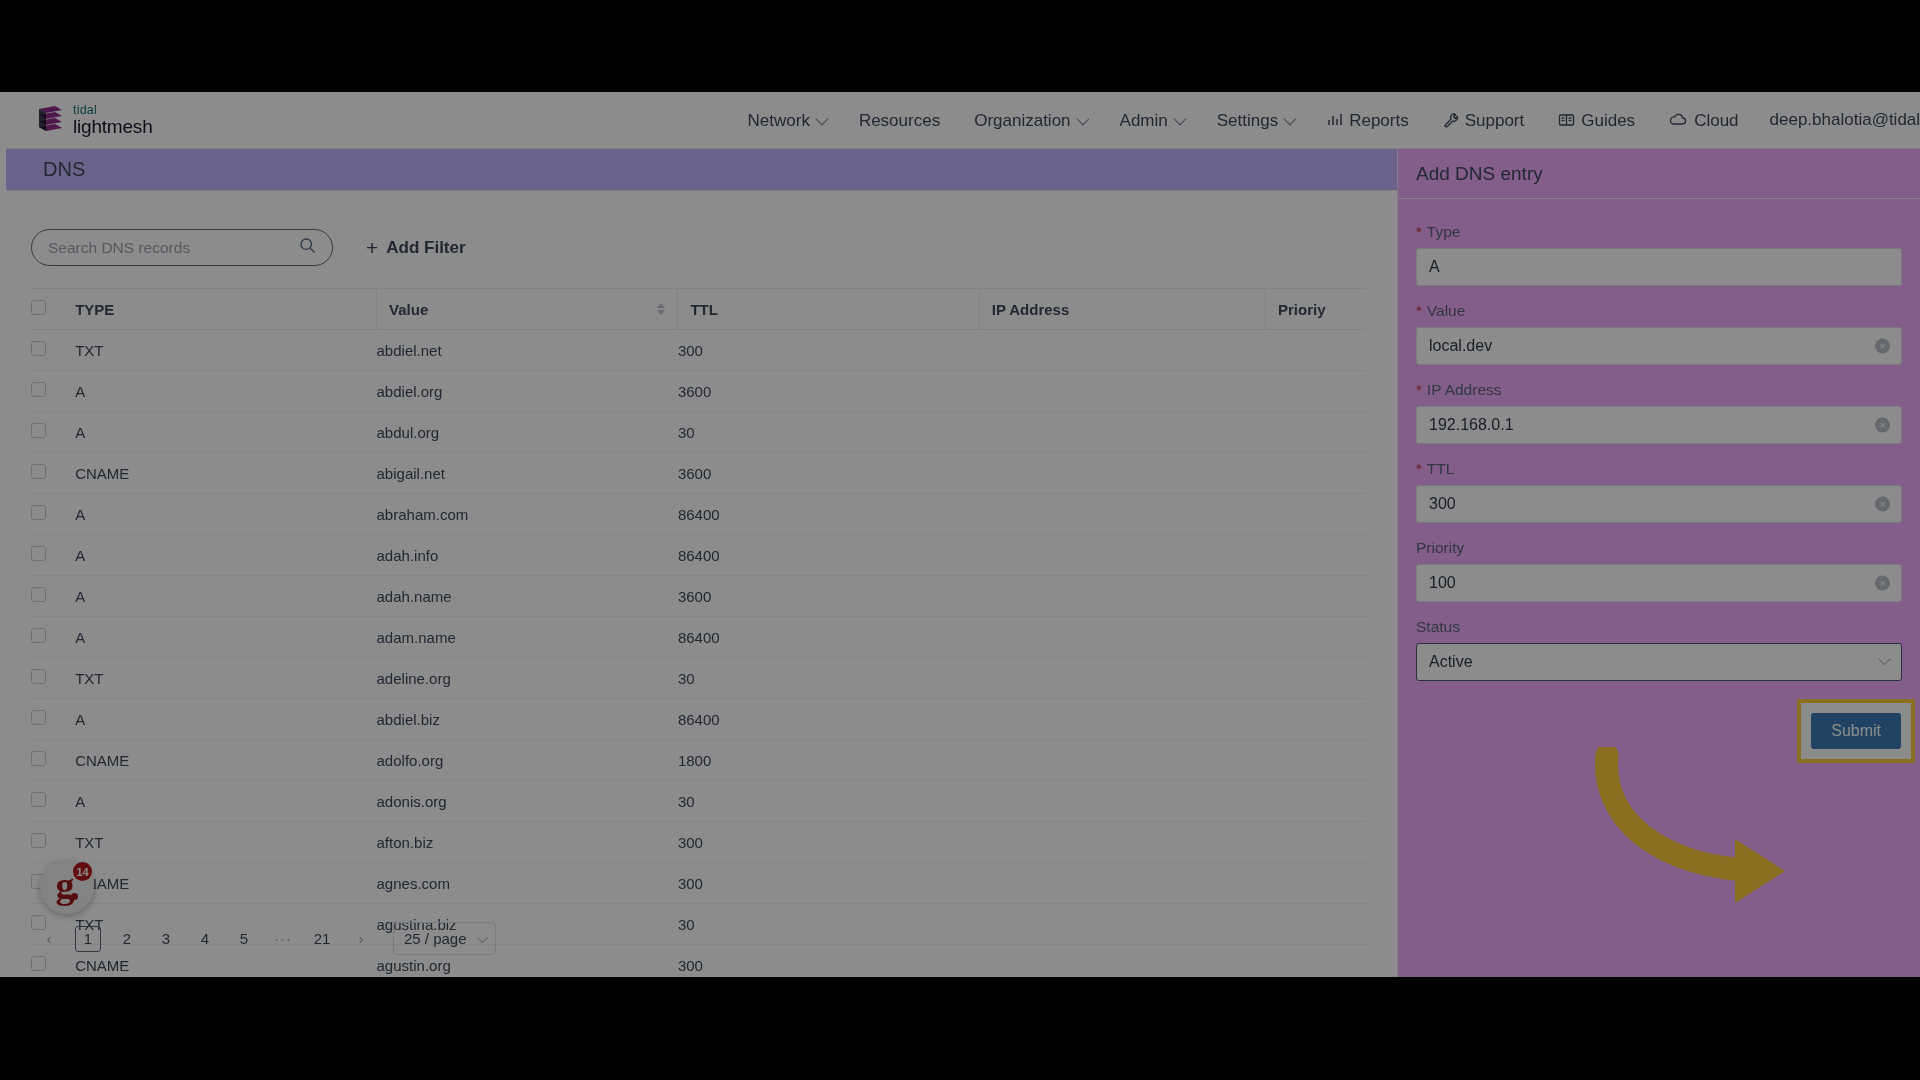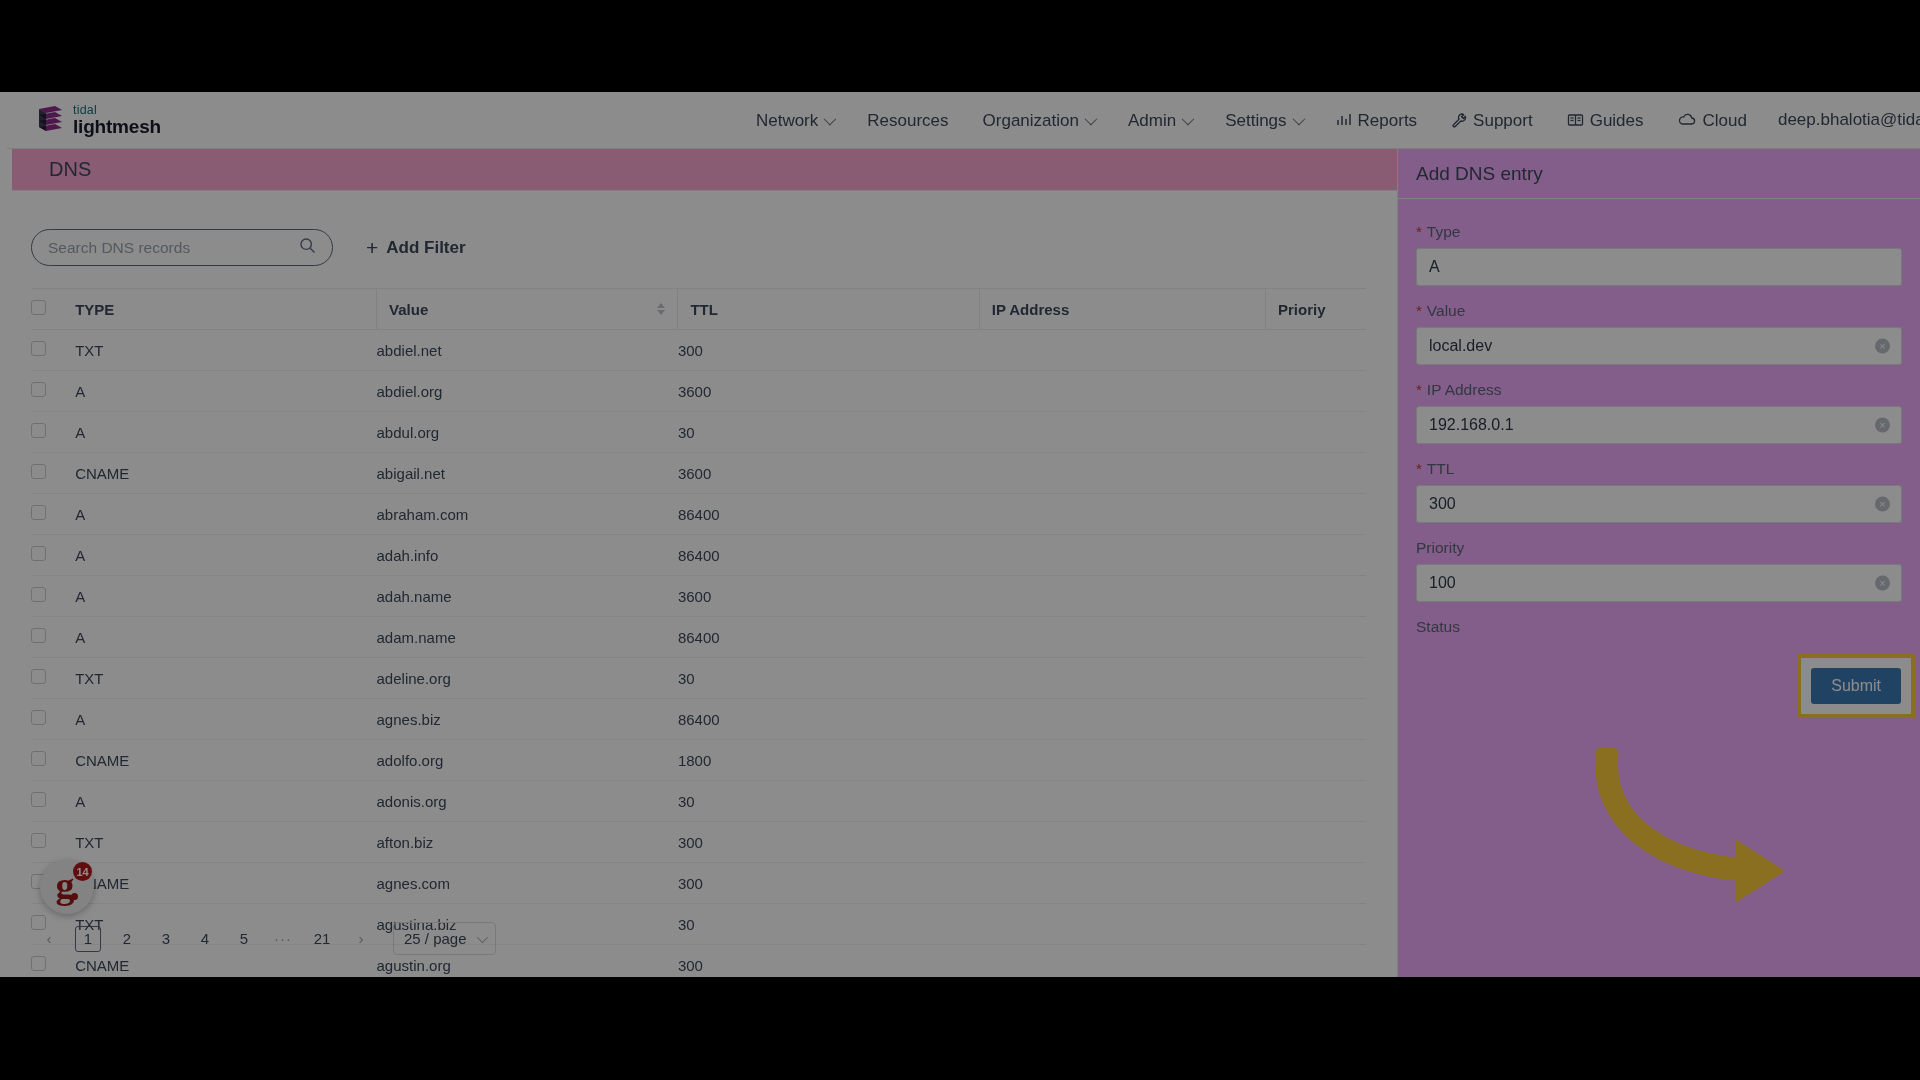--- a/index.html
+++ b/index.html
@@ -31,21 +31,21 @@
     width: 1920px; height: 57px;
     background: #ffffff;
     border-bottom: 1px solid #e8e8e8;
     display: flex; align-items: center;
     z-index: 20;
   }
   .logo-wrap { display: flex; align-items: center; margin-left: 30px; }
   .logo-mark { width: 27px; height: 30px; position: relative; margin-right: 9px; }
   .logo-text { line-height: 1; }
   .logo-tidal { font-size: 12.5px; color: #1f6f78; letter-spacing: .2px; display:block; }
-  .logo-lightmesh { font-size: 19px; color: #1a1a2e; font-weight: 700; display:block; margin-top:1px; letter-spacing:-.2px;}
+  .logo-lightmesh { font-size: 19px; color: #1a1a2e; font-weight: 400; display:block; margin-top:1px; letter-spacing:-.2px;}
 
   .nav-items {
     display: flex; align-items: center;
     margin-left: 578px;
     gap: 0px;
   }
   .nav-item {
     display: flex; align-items: center; gap: 6px;
     font-size: 17px; color: #3d4a5c;
     padding: 1px 17px; height: 57px; line-height: 57px;
@@ -58,23 +58,23 @@
   }
   .nav-icon { display:inline-flex; align-items:center; }
 
   .nav-right {
     margin-left: auto; display: flex; align-items: center; margin-right: 24px;
   }
   .nav-user { font-size: 17px; color: #3d4a5c; display:flex; align-items:center; gap:8px; padding: 0 14px; cursor:pointer;}
 
   
   .page-header {
-    position: absolute; left: 12px; top: 57px;
+    position: absolute; left: 6px; top: 57px;
     width: 1397px; height: 42px;
-    background: #f9a8d4;
+    background: #c4b5fd;
     border-bottom: 1px solid #e9e9ee;
     display: flex; align-items: center;
     z-index: 10;
   }
   .page-title { font-size: 20px; color: #3d4a5c; margin-left: 37px; }
 
   
   .content {
     position: absolute; left: 0; top: 99px;
     width: 1397px; height: 786px;
@@ -479,21 +479,21 @@
               <td><span class="cb"></span></td>
               <td>TXT</td>
               <td>adeline.org</td>
               <td>30</td>
               <td></td>
               <td></td>
             </tr>
             <tr>
               <td><span class="cb"></span></td>
               <td>A</td>
-              <td>agnes.biz</td>
+              <td>abdiel.biz</td>
               <td>86400</td>
               <td></td>
               <td></td>
             </tr>
             <tr>
               <td><span class="cb"></span></td>
               <td>CNAME</td>
               <td>adolfo.org</td>
               <td>1800</td>
               <td></td>
@@ -616,20 +616,24 @@
           </div>
           <div class="input">
             <span>100</span>
             <span class="clear-x">×</span>
           </div>
         </div>
         <div class="field">
           <div class="field-label">
             <span>Status</span>
           </div>
+          <div class="input select">
+            <span>Active</span>
+            <span class="sel-caret"></span>
+          </div>
         </div>
       </div>
 
     <div class="submit-row">
       <div class="submit-highlight">
         <button class="submit-btn">Submit</button>
       </div>
     </div>
   </div>
 

